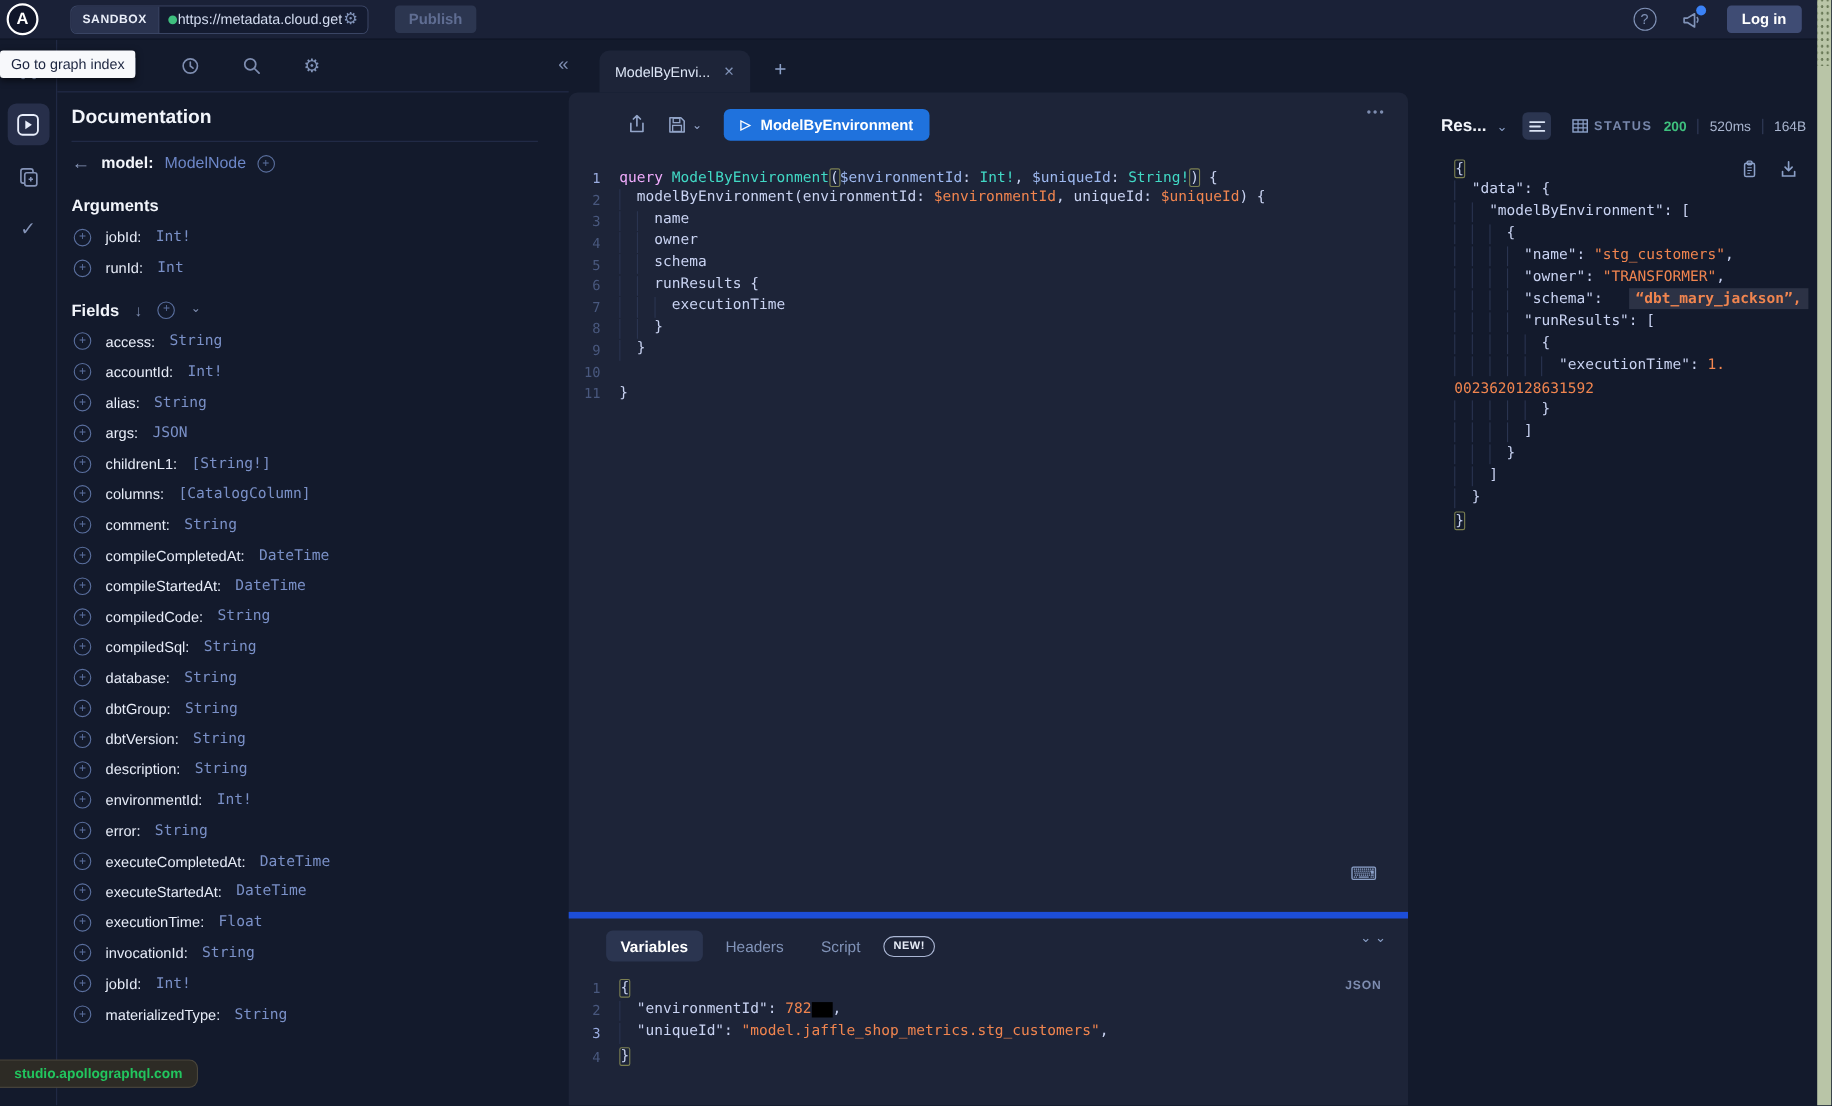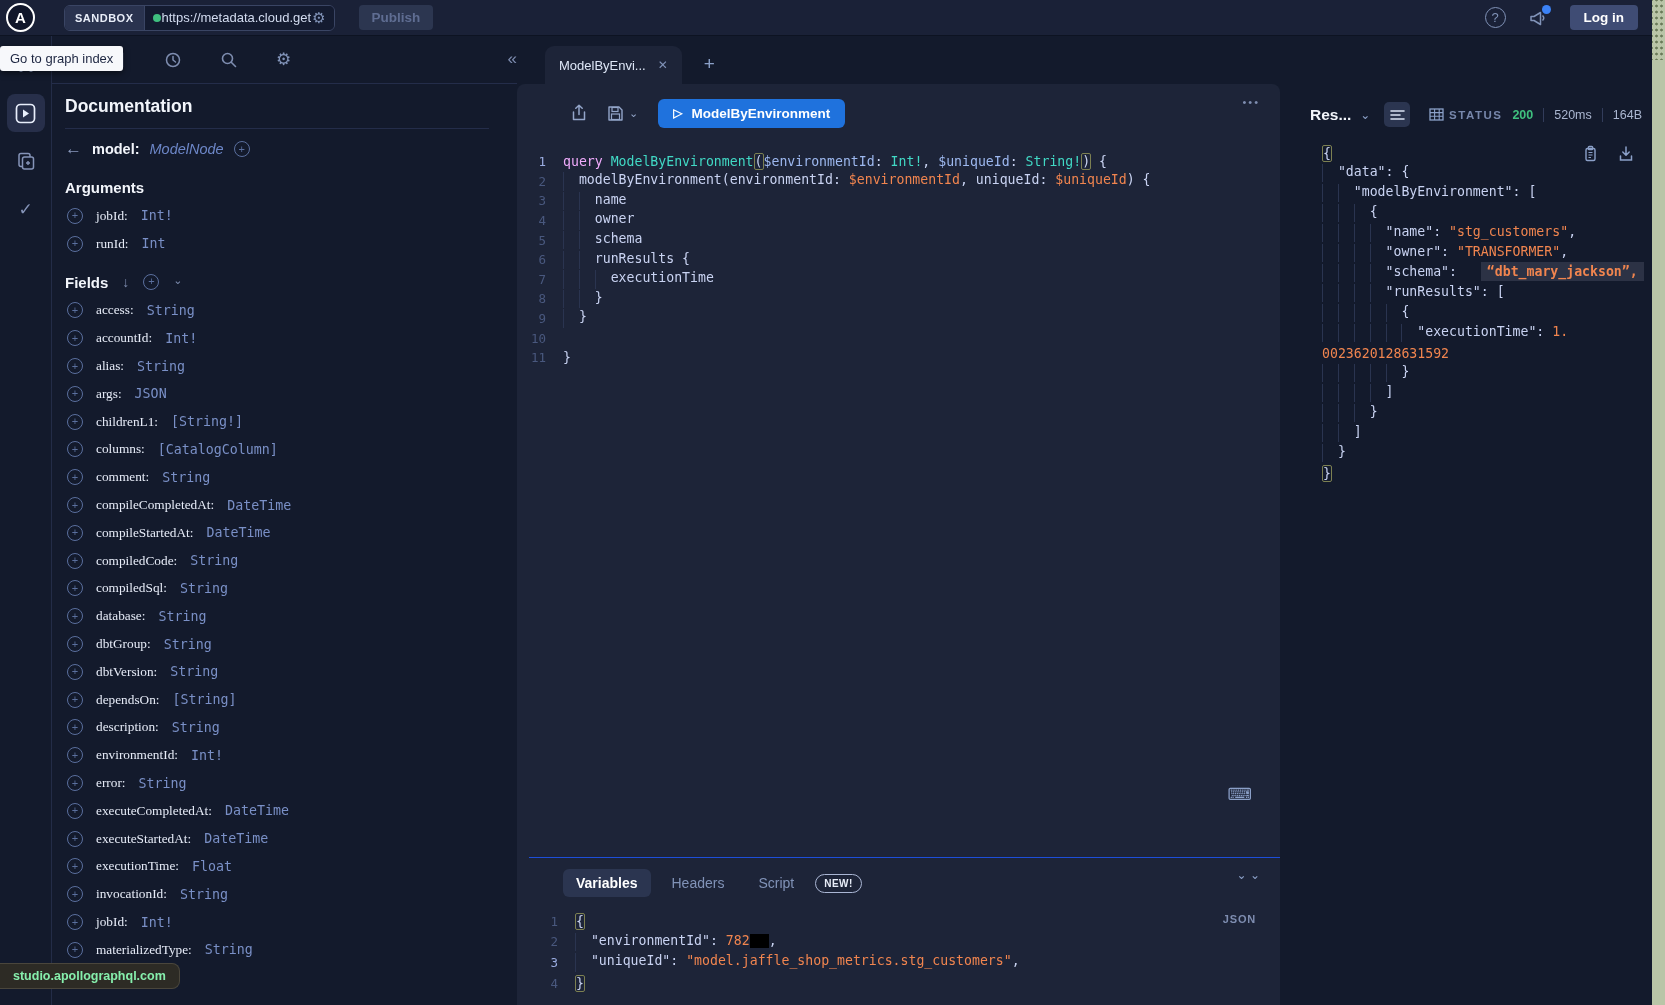--- a/index.html
+++ b/index.html
@@ -49,30 +49,30 @@
   .doc-panel { position:absolute; left:52px; top:36px; bottom:0; width:465px; }
   .doc-toolbar { height:48px; border-bottom:1px solid #242d4a; display:flex;
     align-items:center; gap:38px; padding-left:58px; color:#7e8db0; position:relative; }
   .collapse-left { position:absolute; right:0; top:13px; font-size:17px; color:#7e8db0; }
   .doc-content { position:absolute; top:48px; left:0; right:0; bottom:0; overflow:hidden; padding-left:13px; }
   .doc-title { font-size:17.5px; font-weight:bold; color:#f2f5fb; margin-top:12px; }
   .doc-hr { border:none; border-top:1px solid #242d4a; margin:11px 28px 0 0; }
   .model-row { display:flex; align-items:center; gap:10px; margin-top:10px; }
   .back-arrow { color:#8a99bd; font-size:17px; }
   .model-label { font-weight:bold; font-size:14.5px; color:#f2f5fb; }
-  .model-type { font-size:14.5px; color:#6d87c8;font-style:italic; }
+  .model-type { font-size:14.5px; color:#6d87c8; }
   .sec-title { font-size:15px; font-weight:bold; color:#f2f5fb; margin-top:20px; }
   .fields-head { display:flex; gap:14px; margin-top:16px; }
   .head-icon { color:#7e8db0; font-size:14px; }
   .plus-circle { width:16px; height:16px; min-width:16px; border:1px solid #5a6f9e; border-radius:50%;
     color:#5a6f9e; font-size:11px; display:inline-flex; align-items:center; justify-content:center; line-height:1; }
   .plus-circle::before { content:"+"; }
   .doc-list { margin-top:6px; }
   .doc-row { display:flex; align-items:center; gap:13px; height:27.8px; padding-left:2px; }
-  .fname { font-family:Liberation Serif, serif; font-size:13.3px; color:#e7ecf8; }
+  .fname { font-family:Liberation Sans, sans-serif; font-size:13.3px; color:#e7ecf8; }
   .ftype { font-family:"DejaVu Sans Mono",monospace; font-size:13.3px; color:#7a90c7; }
 
   
   .center-col { position:absolute; left:517px; top:36px; width:763px; bottom:0; }
   .tabbar { height:48px; display:flex; align-items:flex-end; }
   .tab { margin-left:28px; background:#1d2438; border-radius:9px 9px 0 0; height:38px;
     display:flex; align-items:center; gap:12px; padding:0 14px; }
   .tab-label { font-size:13px; color:#dde6f6; }
   .tab-close { font-size:12px; color:#8193b8; }
   .newtab-btn { margin-left:22px; margin-bottom:9px; color:#8ba0c8; font-size:19px; }
@@ -103,21 +103,21 @@
   .tk.num,.tk.str { color:#f1854f; }
   .tk.key { color:#c9d3f2; }
   .tk.bm { border:1px solid #7c8052; border-radius:2px; }
   .tk.g { display:inline-block; width:2ch; align-self:stretch; border-left:1px solid #2a3450; height:1.4em; vertical-align:top; }
   .tk.hl { background:#2c3245; color:#f1854f; font-weight:bold; padding:2px 6px; }
   .tk.redact { display:inline-block; background:#000; width:2.4ch; height:1.05em; vertical-align:text-bottom; }
   .op-ellipsis { position:absolute; top:12px; right:20px; color:#7e8db0; font-size:11px; letter-spacing:2px; }
   .kbd-icon { position:absolute; right:28px; bottom:16px; color:#8ba0c8; font-size:17px; }
 
   
-  .vars-panel { position:absolute; left:12px; right:0; bottom:0; height:148px; border-top:1px solid #1d4ed8; }
+  .vars-panel { position:absolute; left:0; right:0; bottom:0; height:176px; border-top:6px solid #1d4ed8; }
   .vars-tabs { display:flex; align-items:center; gap:8px; padding:11px 18px 6px 34px; position:relative; }
   .vtab { font-size:14px; color:#8193b8; padding:6px 13px; border-radius:6px; }
   .vtab.sel { background:#2b3550; color:#ffffff; font-weight:bold; }
   .new-badge { border:1px solid #aab6d4; color:#e8edf8; font-size:10px; font-weight:bold;
     border-radius:10px; padding:3px 8px; letter-spacing:.5px; }
   .vars-collapse { position:absolute; right:20px; top:14px; color:#8ba0c8; font-size:12px; line-height:.55; text-align:center; }
   .vars-editor { position:relative; padding-top:8px; }
   .json-label { position:absolute; right:24px; top:10px; color:#7e8db0;
     font-size:11px; font-weight:bold; letter-spacing:.8px; }
 
@@ -135,21 +135,21 @@
   .vdiv { width:1px; height:14px; background:#323c5a; }
   .status-ms,.status-size { color:#aab6d0; font-size:12.5px; }
   .resp-body { position:relative; margin-top:16px; }
   .resp-body .code-line { height:20px; padding-left:42px; }
   .resp-actions { position:absolute; top:2px; right:18px; display:flex; gap:20px; color:#8ba0c8; }
 
   
   .tooltip { position:absolute; left:0; top:46px; background:#f7f8fb; color:#1c2540;
     font-size:13px; padding:5px 10px; border-radius:3px; z-index:40;
     box-shadow:0 2px 6px rgba(0,0,0,.5); }
-  .status-pill { position:absolute; left:0; bottom:16px; background:#2d2b25; color:#86efac;
+  .status-pill { position:absolute; left:0; bottom:16px; background:#2d2b25; color:#22c55e;
     font-size:12.5px; font-weight:bold; padding:5px 13px; border-radius:0 8px 8px 0;
     border:1px solid #4a463c; border-left:none; z-index:40; }
   .green-strip { position:absolute; right:0; top:0; bottom:0; width:13px; background:#b9c5a7; z-index:50; }
   .green-strip .speck { height:60px;
     background-image:radial-gradient(#6a7a58 1px, transparent 1.4px);
     background-size:5px 6px; background-position:2px 3px; }
   svg { display:block; }
 </style>
 </head>
 <body>
@@ -314,25 +314,20 @@
       </div>
         <div class="doc-row">
         <span class="plus-circle"></span>
         <span class="fname">dbtGroup:</span>
         <span class="ftype">String</span>
       </div>
         <div class="doc-row">
         <span class="plus-circle"></span>
         <span class="fname">dbtVersion:</span>
         <span class="ftype">String</span>
-      </div>
-        <div class="doc-row">
-        <span class="plus-circle"></span>
-        <span class="fname">dependsOn:</span>
-        <span class="ftype">[String]</span>
       </div>
         <div class="doc-row">
         <span class="plus-circle"></span>
         <span class="fname">description:</span>
         <span class="ftype">String</span>
       </div>
         <div class="doc-row">
         <span class="plus-circle"></span>
         <span class="fname">environmentId:</span>
         <span class="ftype">Int!</span>

